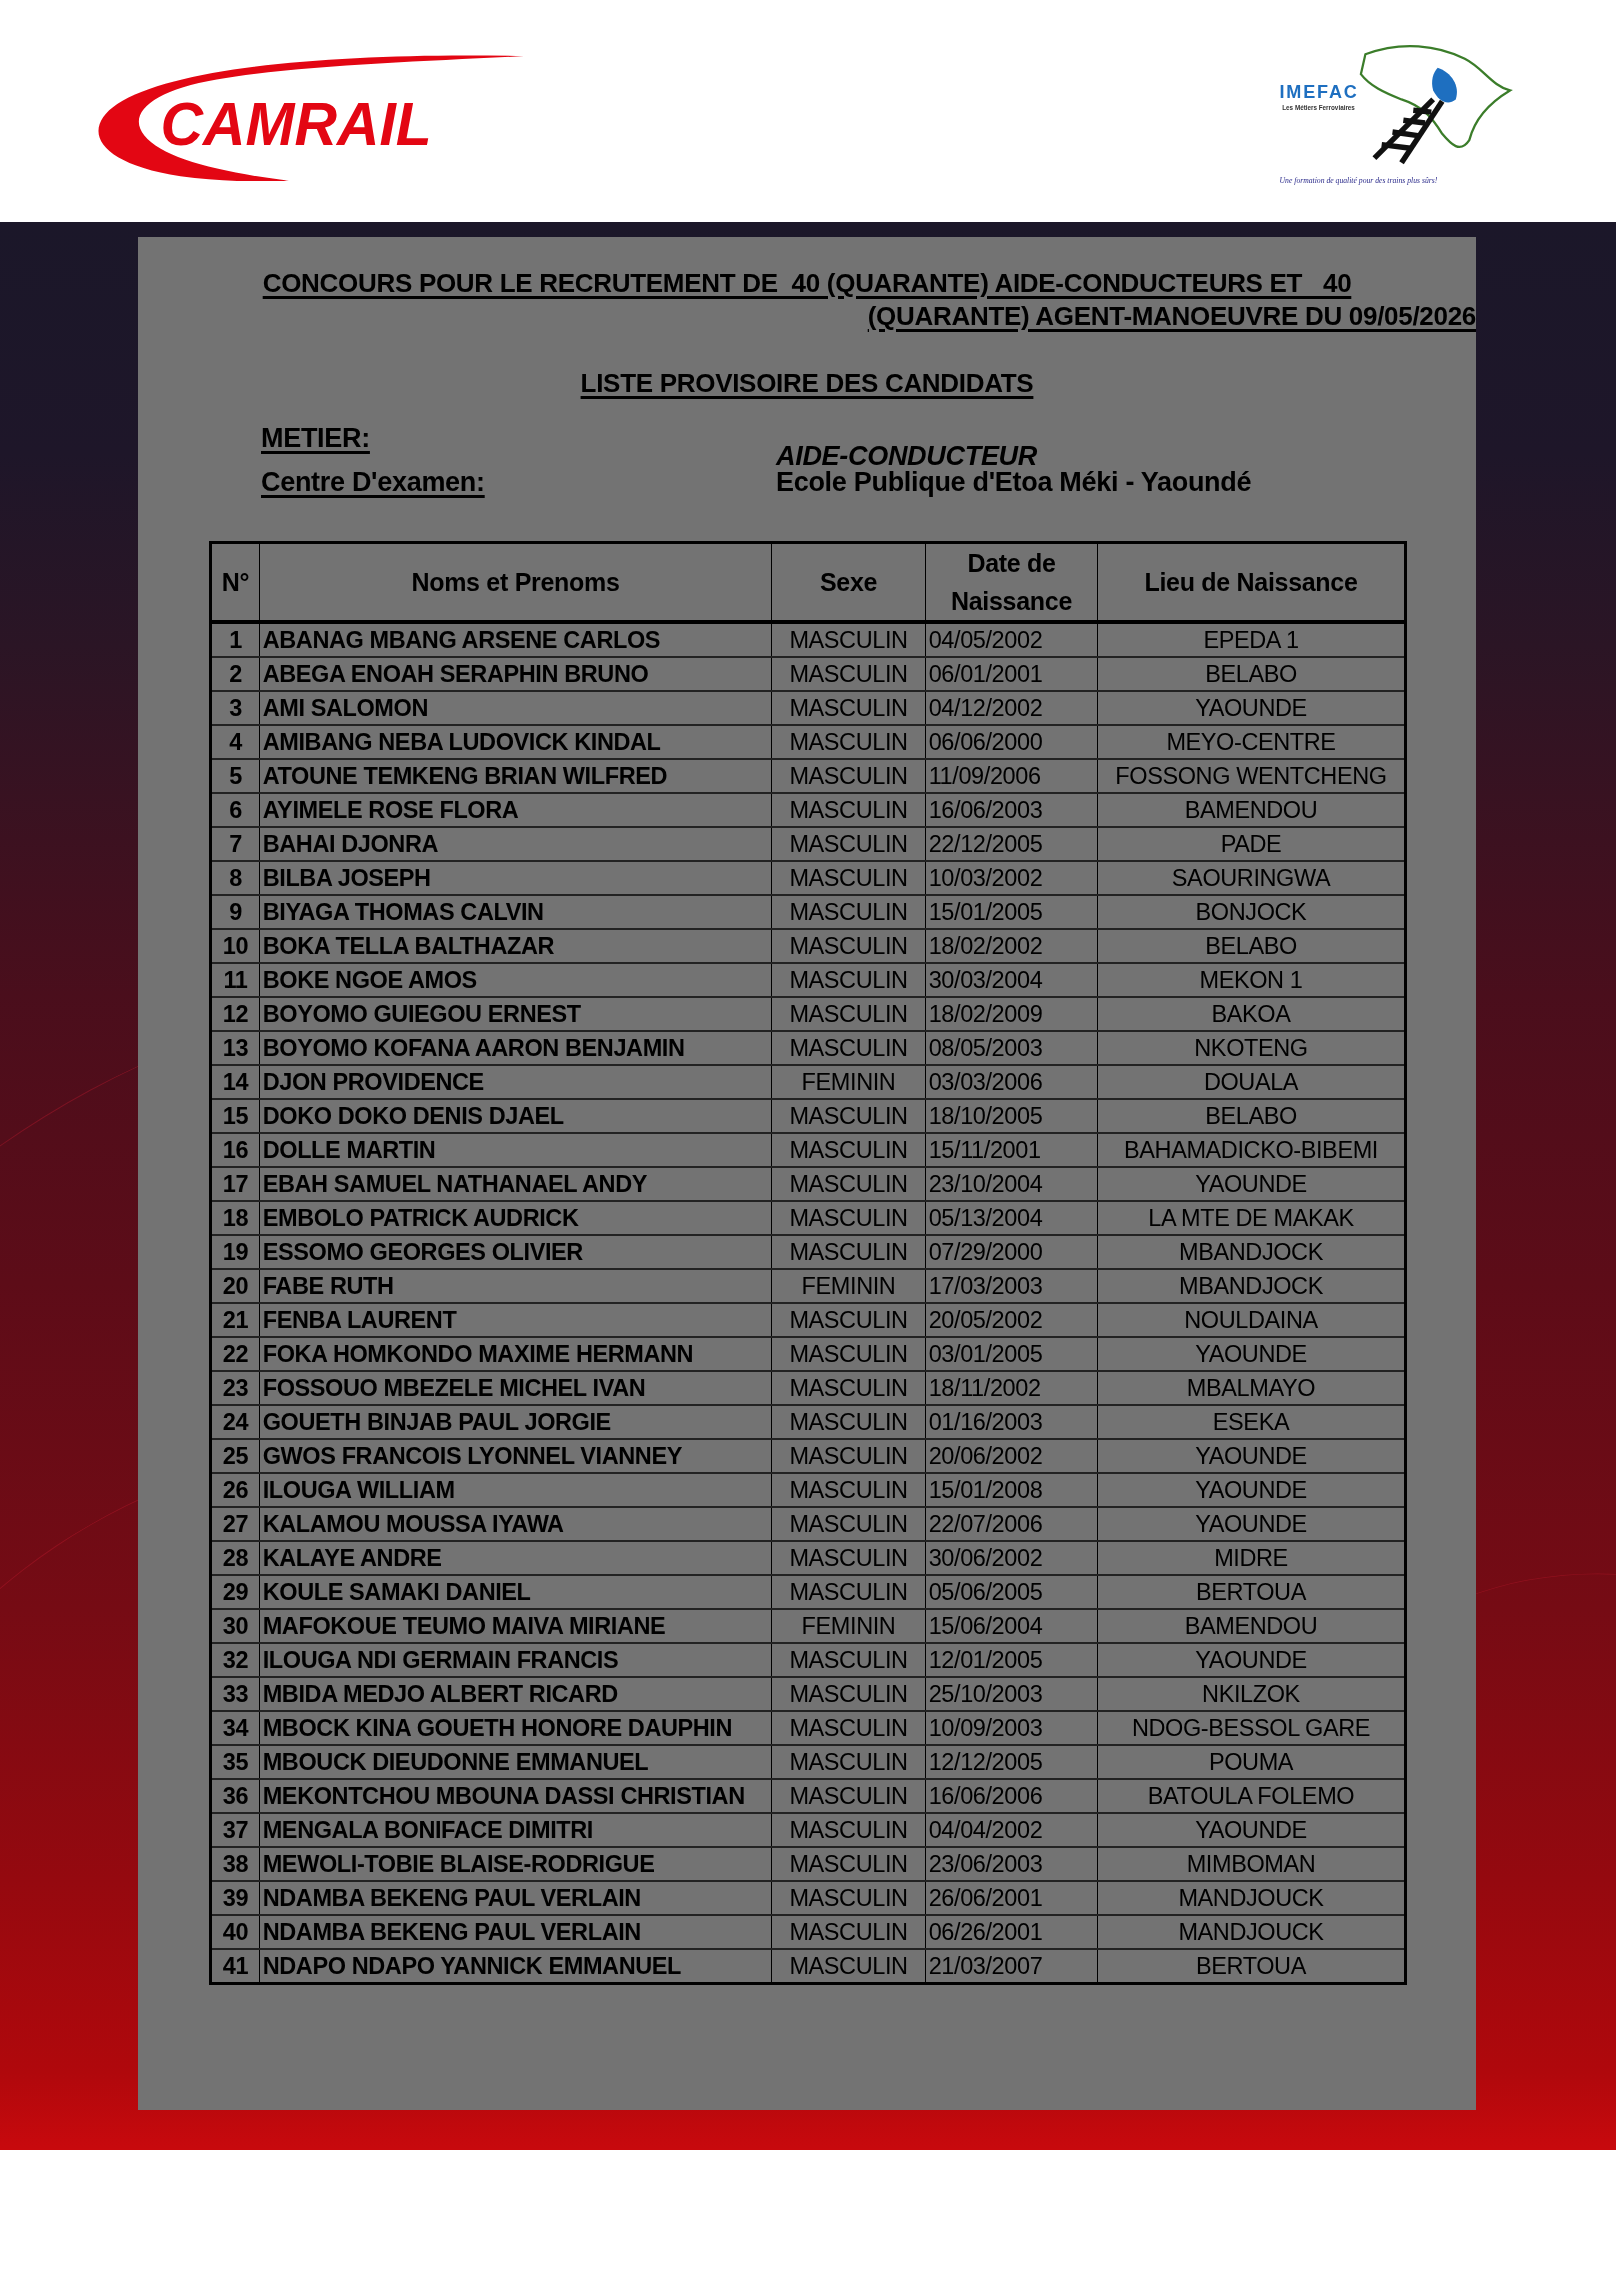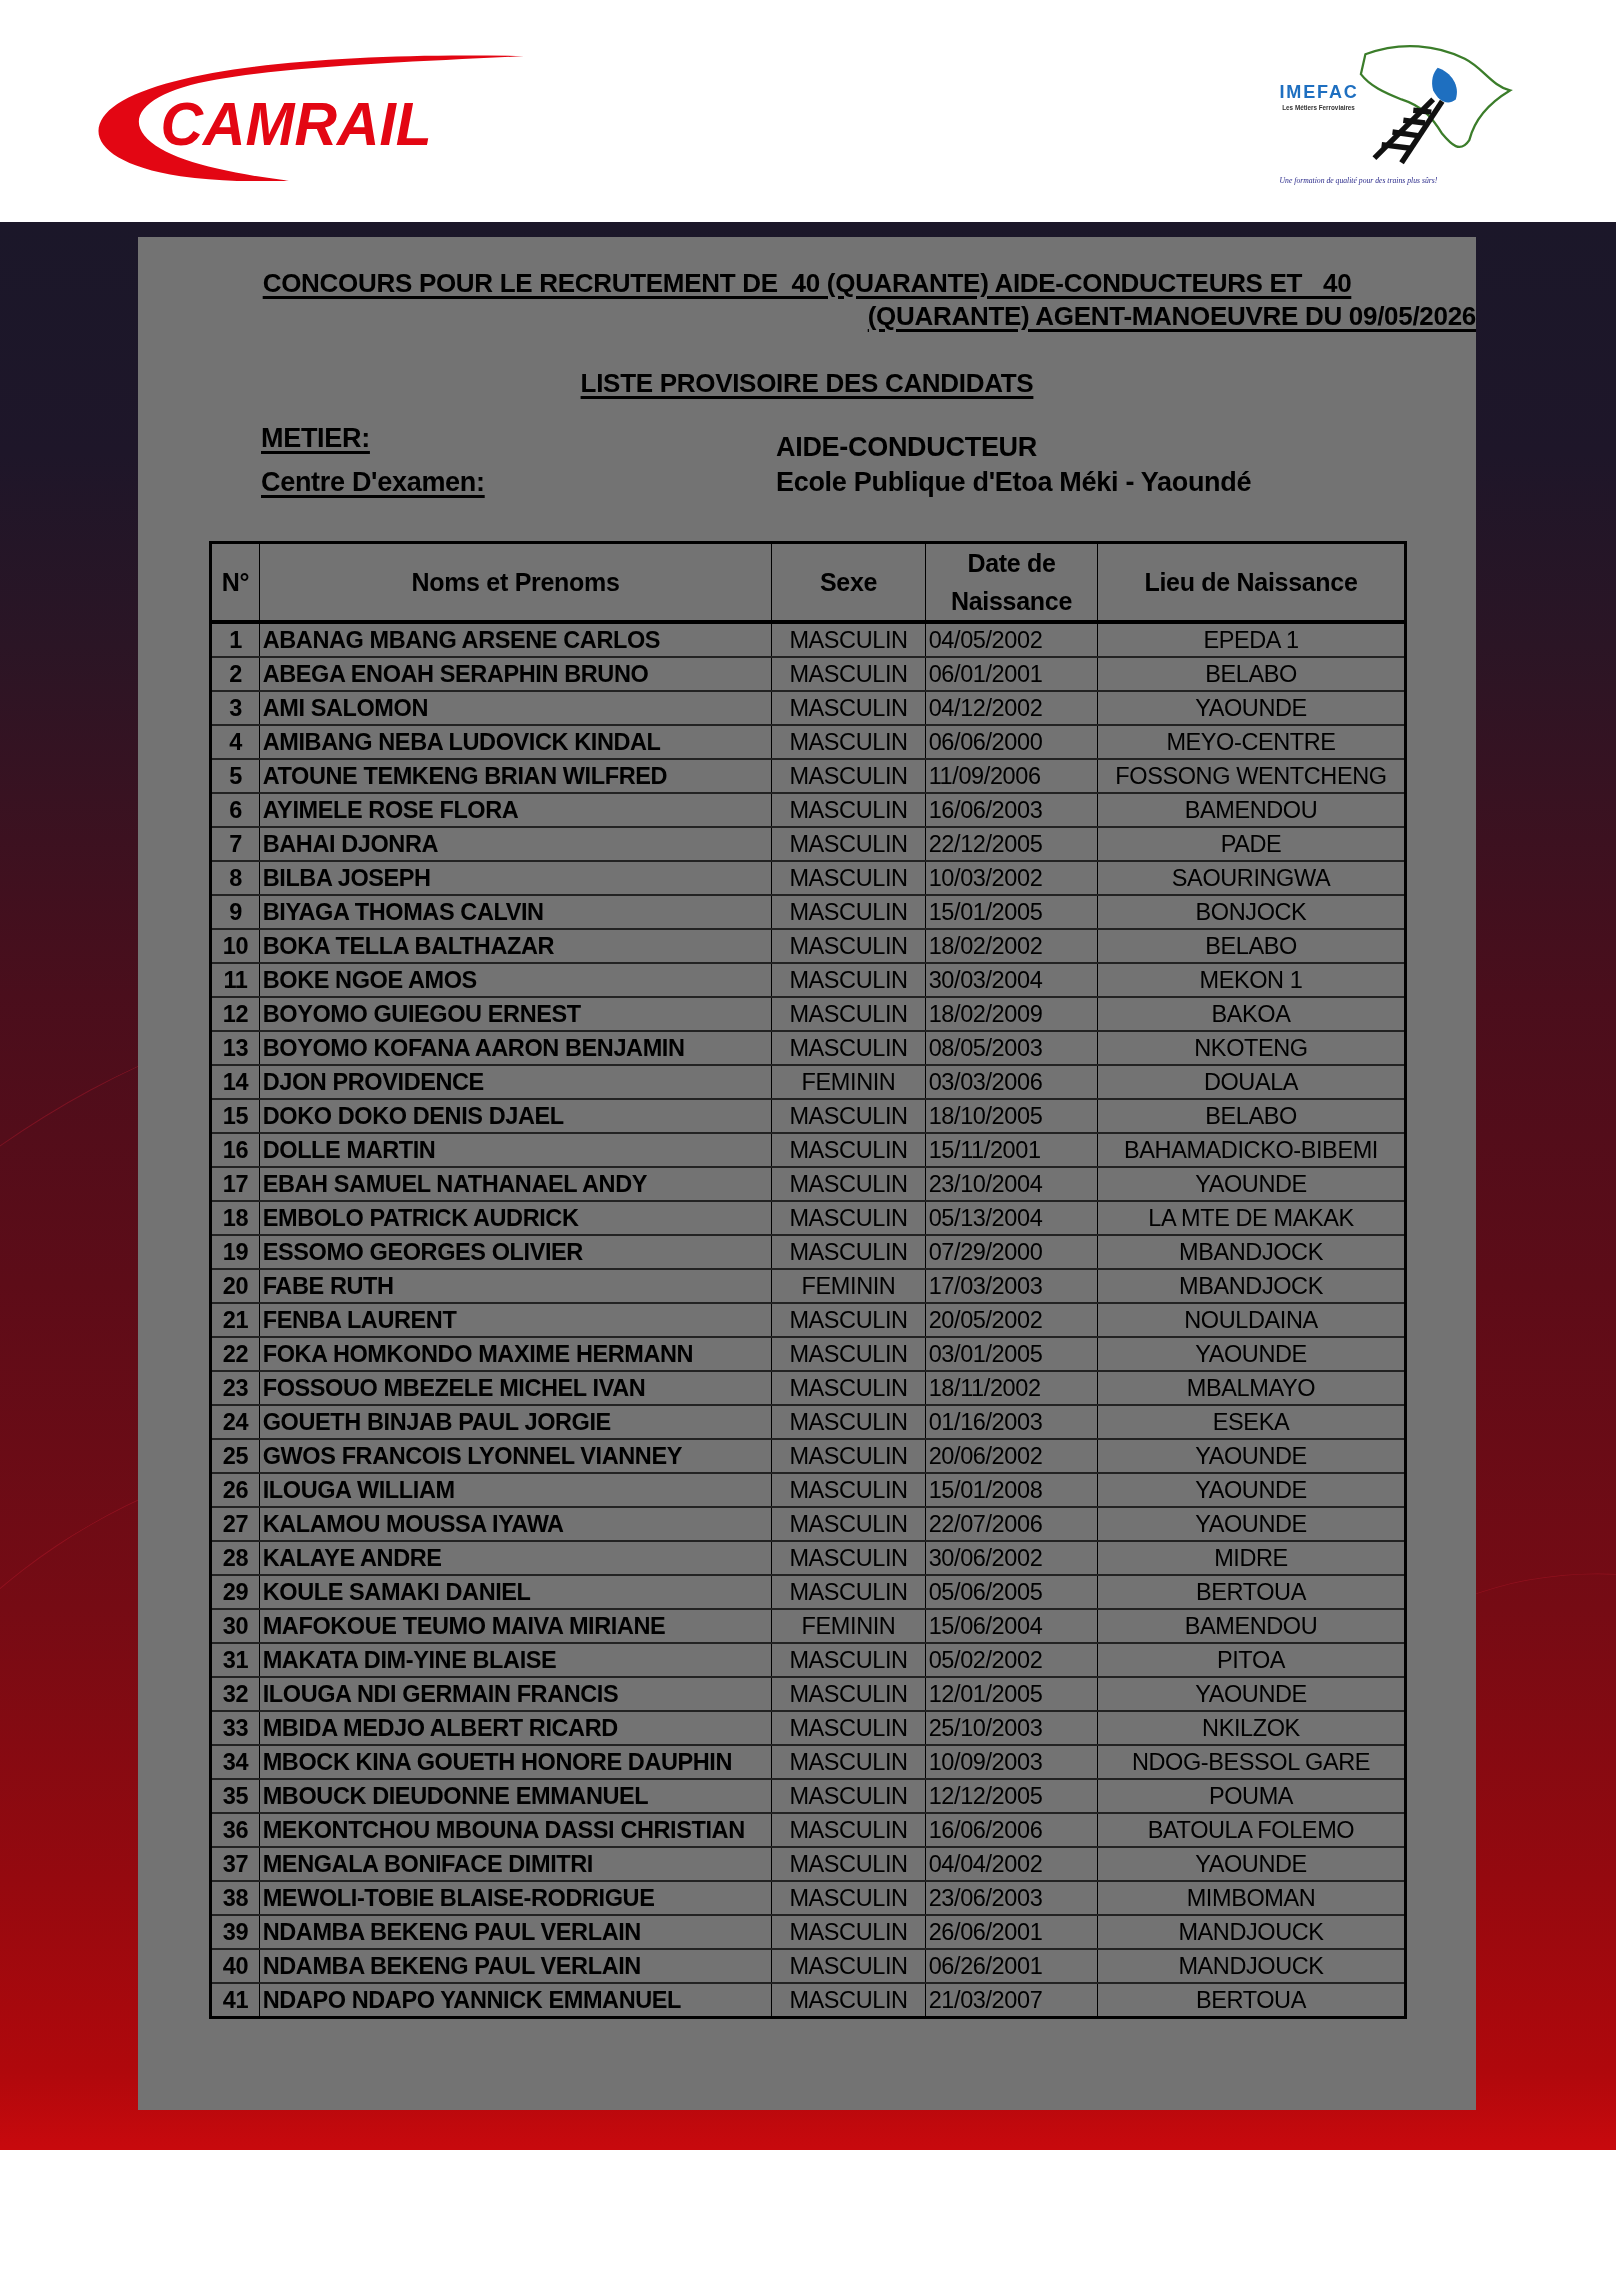--- a/index.html
+++ b/index.html
@@ -34,21 +34,21 @@
   }
   .title span { text-decoration: underline; text-decoration-thickness: 2.7px; text-underline-offset: 3.6px; }
   .title-line1 { top: 31px; }
   .title-line2 { top: 64px; text-align: right; }
   .subtitle { top: 131px; }
   .meta-label, .meta-value {
     position: absolute; font-weight: bold; font-size: 27px; letter-spacing: -0.3px;
   }
   .meta-label span { text-decoration: underline; text-decoration-thickness: 2.7px; text-underline-offset: 3.6px; margin-left: 44px; }
   .meta-label-1 { left: 79px; top: 186px; }
-  .meta-value-1 { left: 638px; top: 195px; }
+  .meta-value-1 { left: 638px; top: 204px; font-style: italic; }
   .meta-label-2 { left: 79px; top: 230px; }
   .meta-value-2 { left: 638px; top: 230px; }
 
   table.candidates {
     position: absolute; left: 71px; top: 304px;
     width: 1195px; border-collapse: collapse;
     border: 3.6px solid #000;
     font-size: 23.5px;
     table-layout: fixed;
   }
@@ -343,27 +343,20 @@
           <td class="col-place">BERTOUA</td>
         </tr>
         <tr>
           <td class="col-num">30</td>
           <td class="col-name">MAFOKOUE TEUMO MAIVA MIRIANE</td>
           <td class="col-sex">FEMININ</td>
           <td class="col-date">15/06/2004</td>
           <td class="col-place">BAMENDOU</td>
         </tr>
         <tr>
-          <td class="col-num">31</td>
-          <td class="col-name">MAKATA DIM-YINE BLAISE</td>
-          <td class="col-sex">MASCULIN</td>
-          <td class="col-date">05/02/2002</td>
-          <td class="col-place">PITOA</td>
-        </tr>
-        <tr>
           <td class="col-num">32</td>
           <td class="col-name">ILOUGA NDI GERMAIN FRANCIS</td>
           <td class="col-sex">MASCULIN</td>
           <td class="col-date">12/01/2005</td>
           <td class="col-place">YAOUNDE</td>
         </tr>
         <tr>
           <td class="col-num">33</td>
           <td class="col-name">MBIDA MEDJO ALBERT RICARD</td>
           <td class="col-sex">MASCULIN</td>

